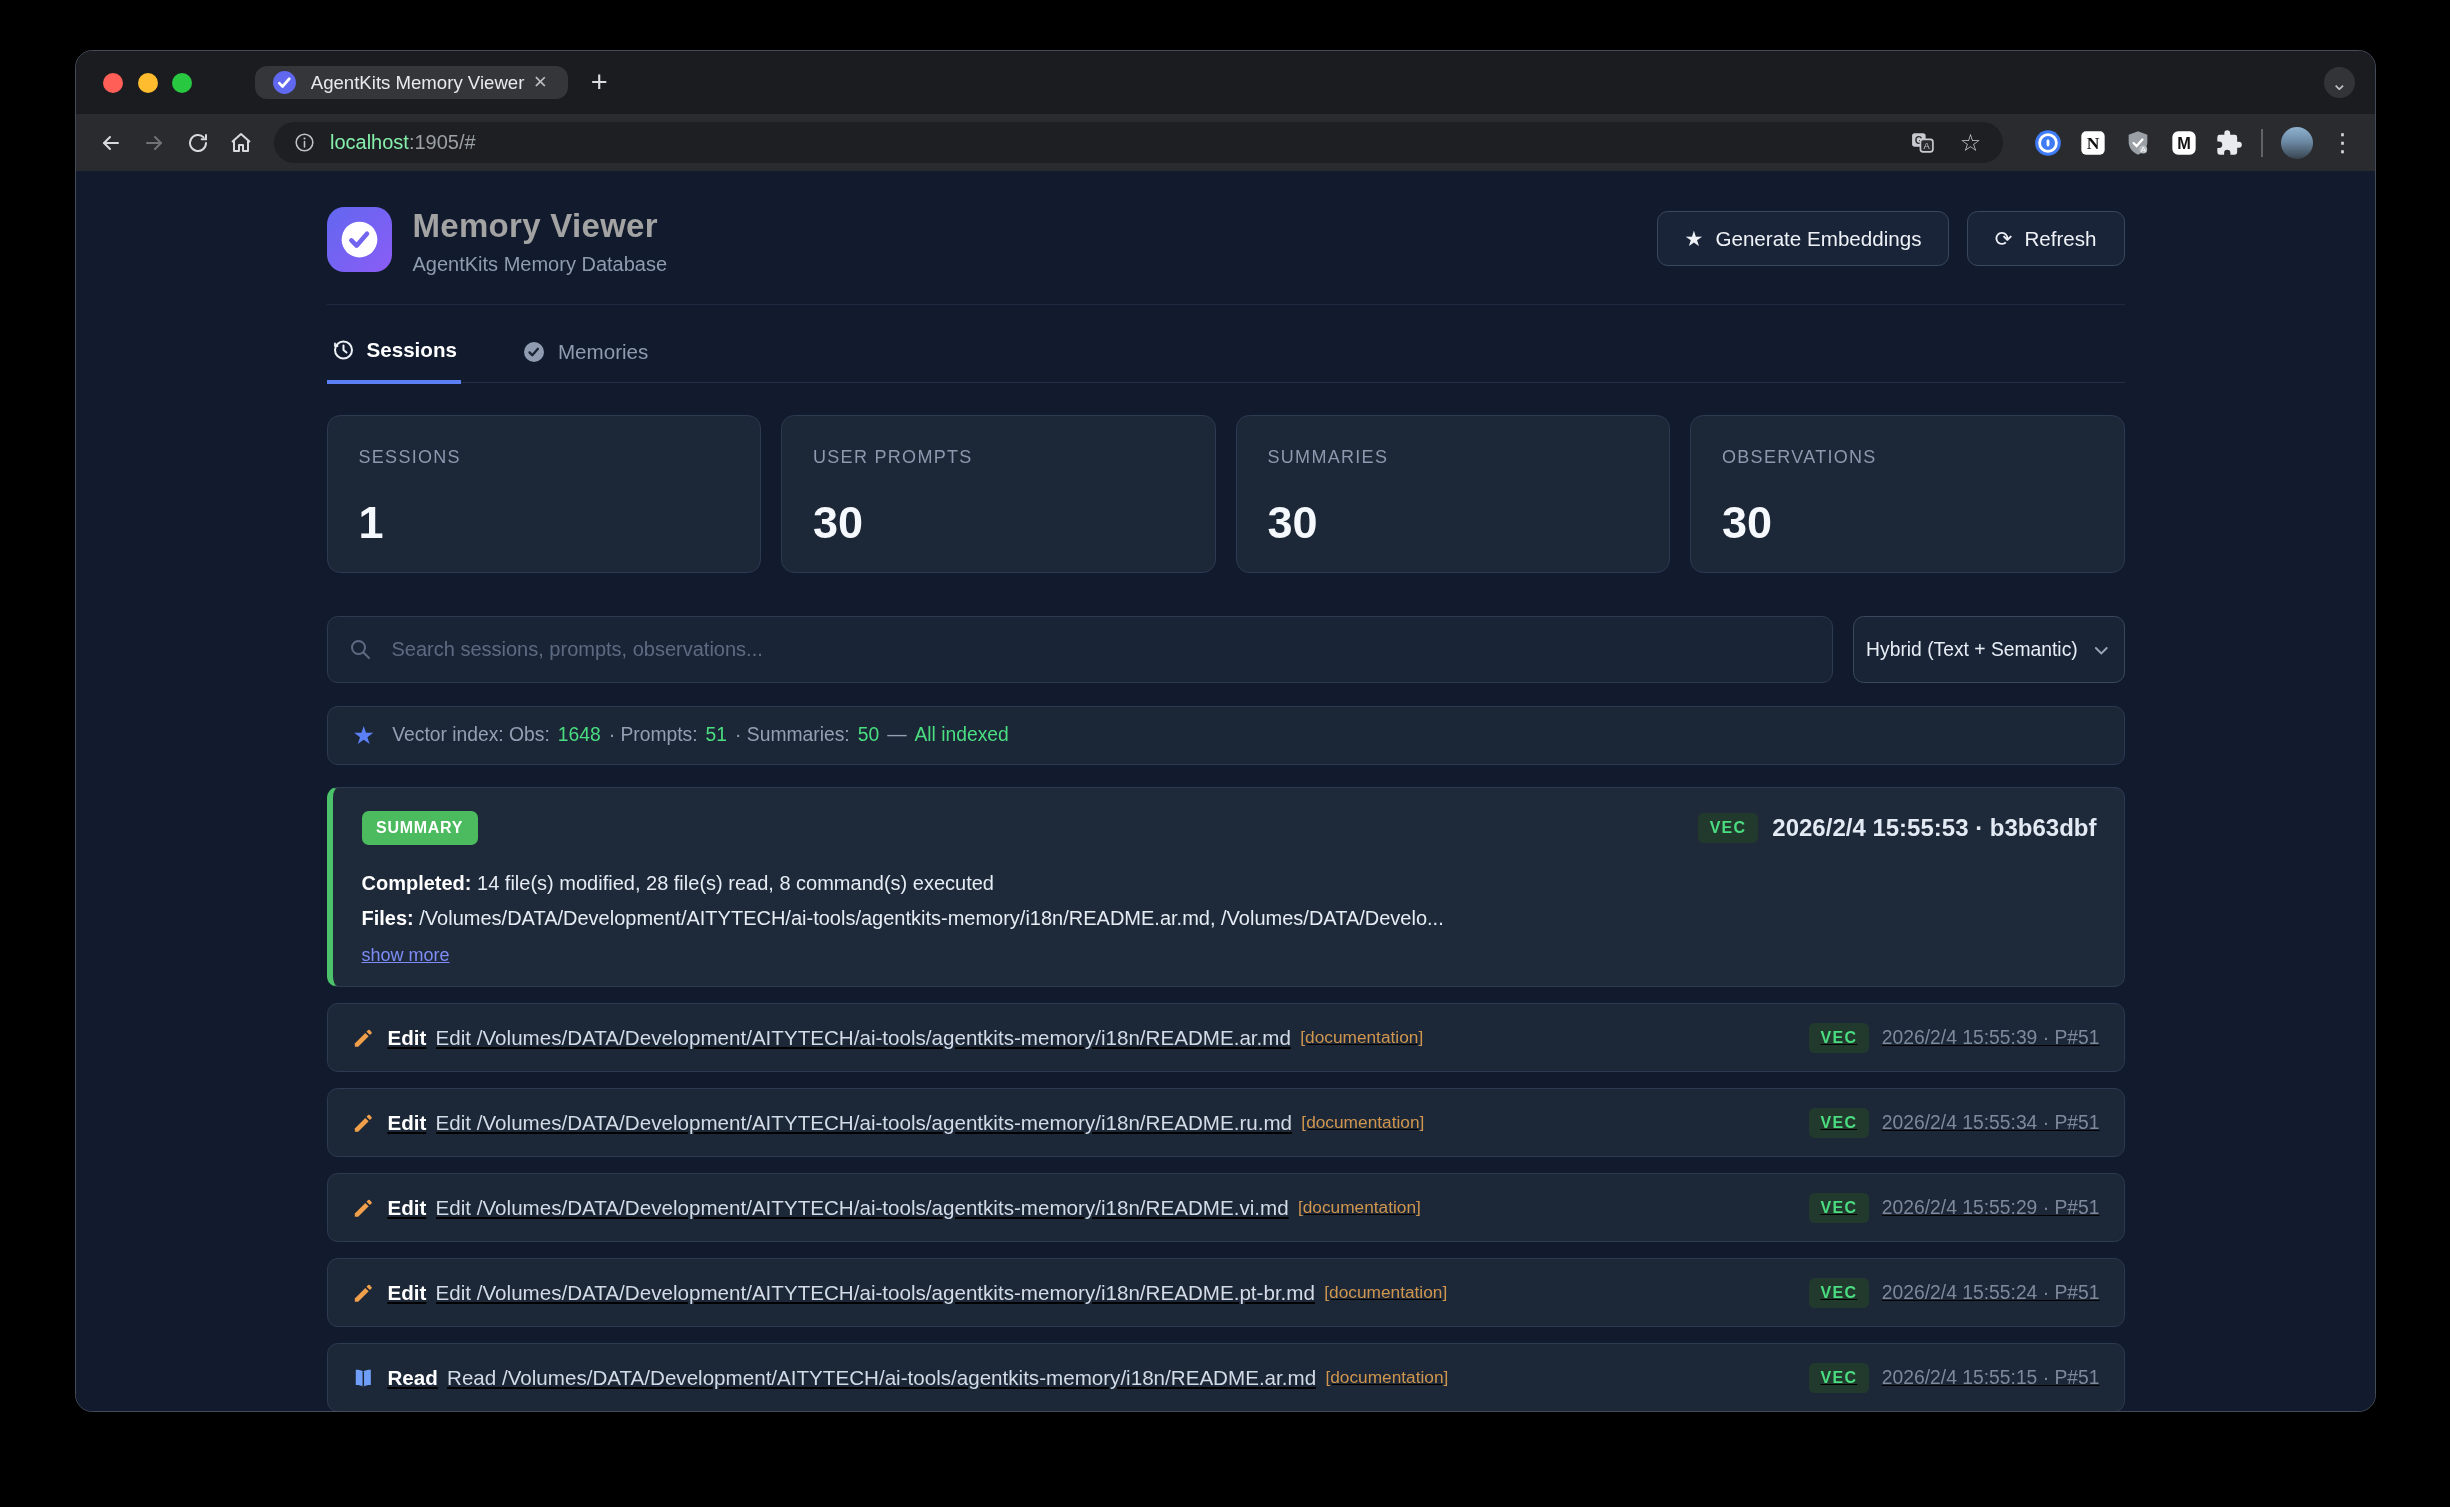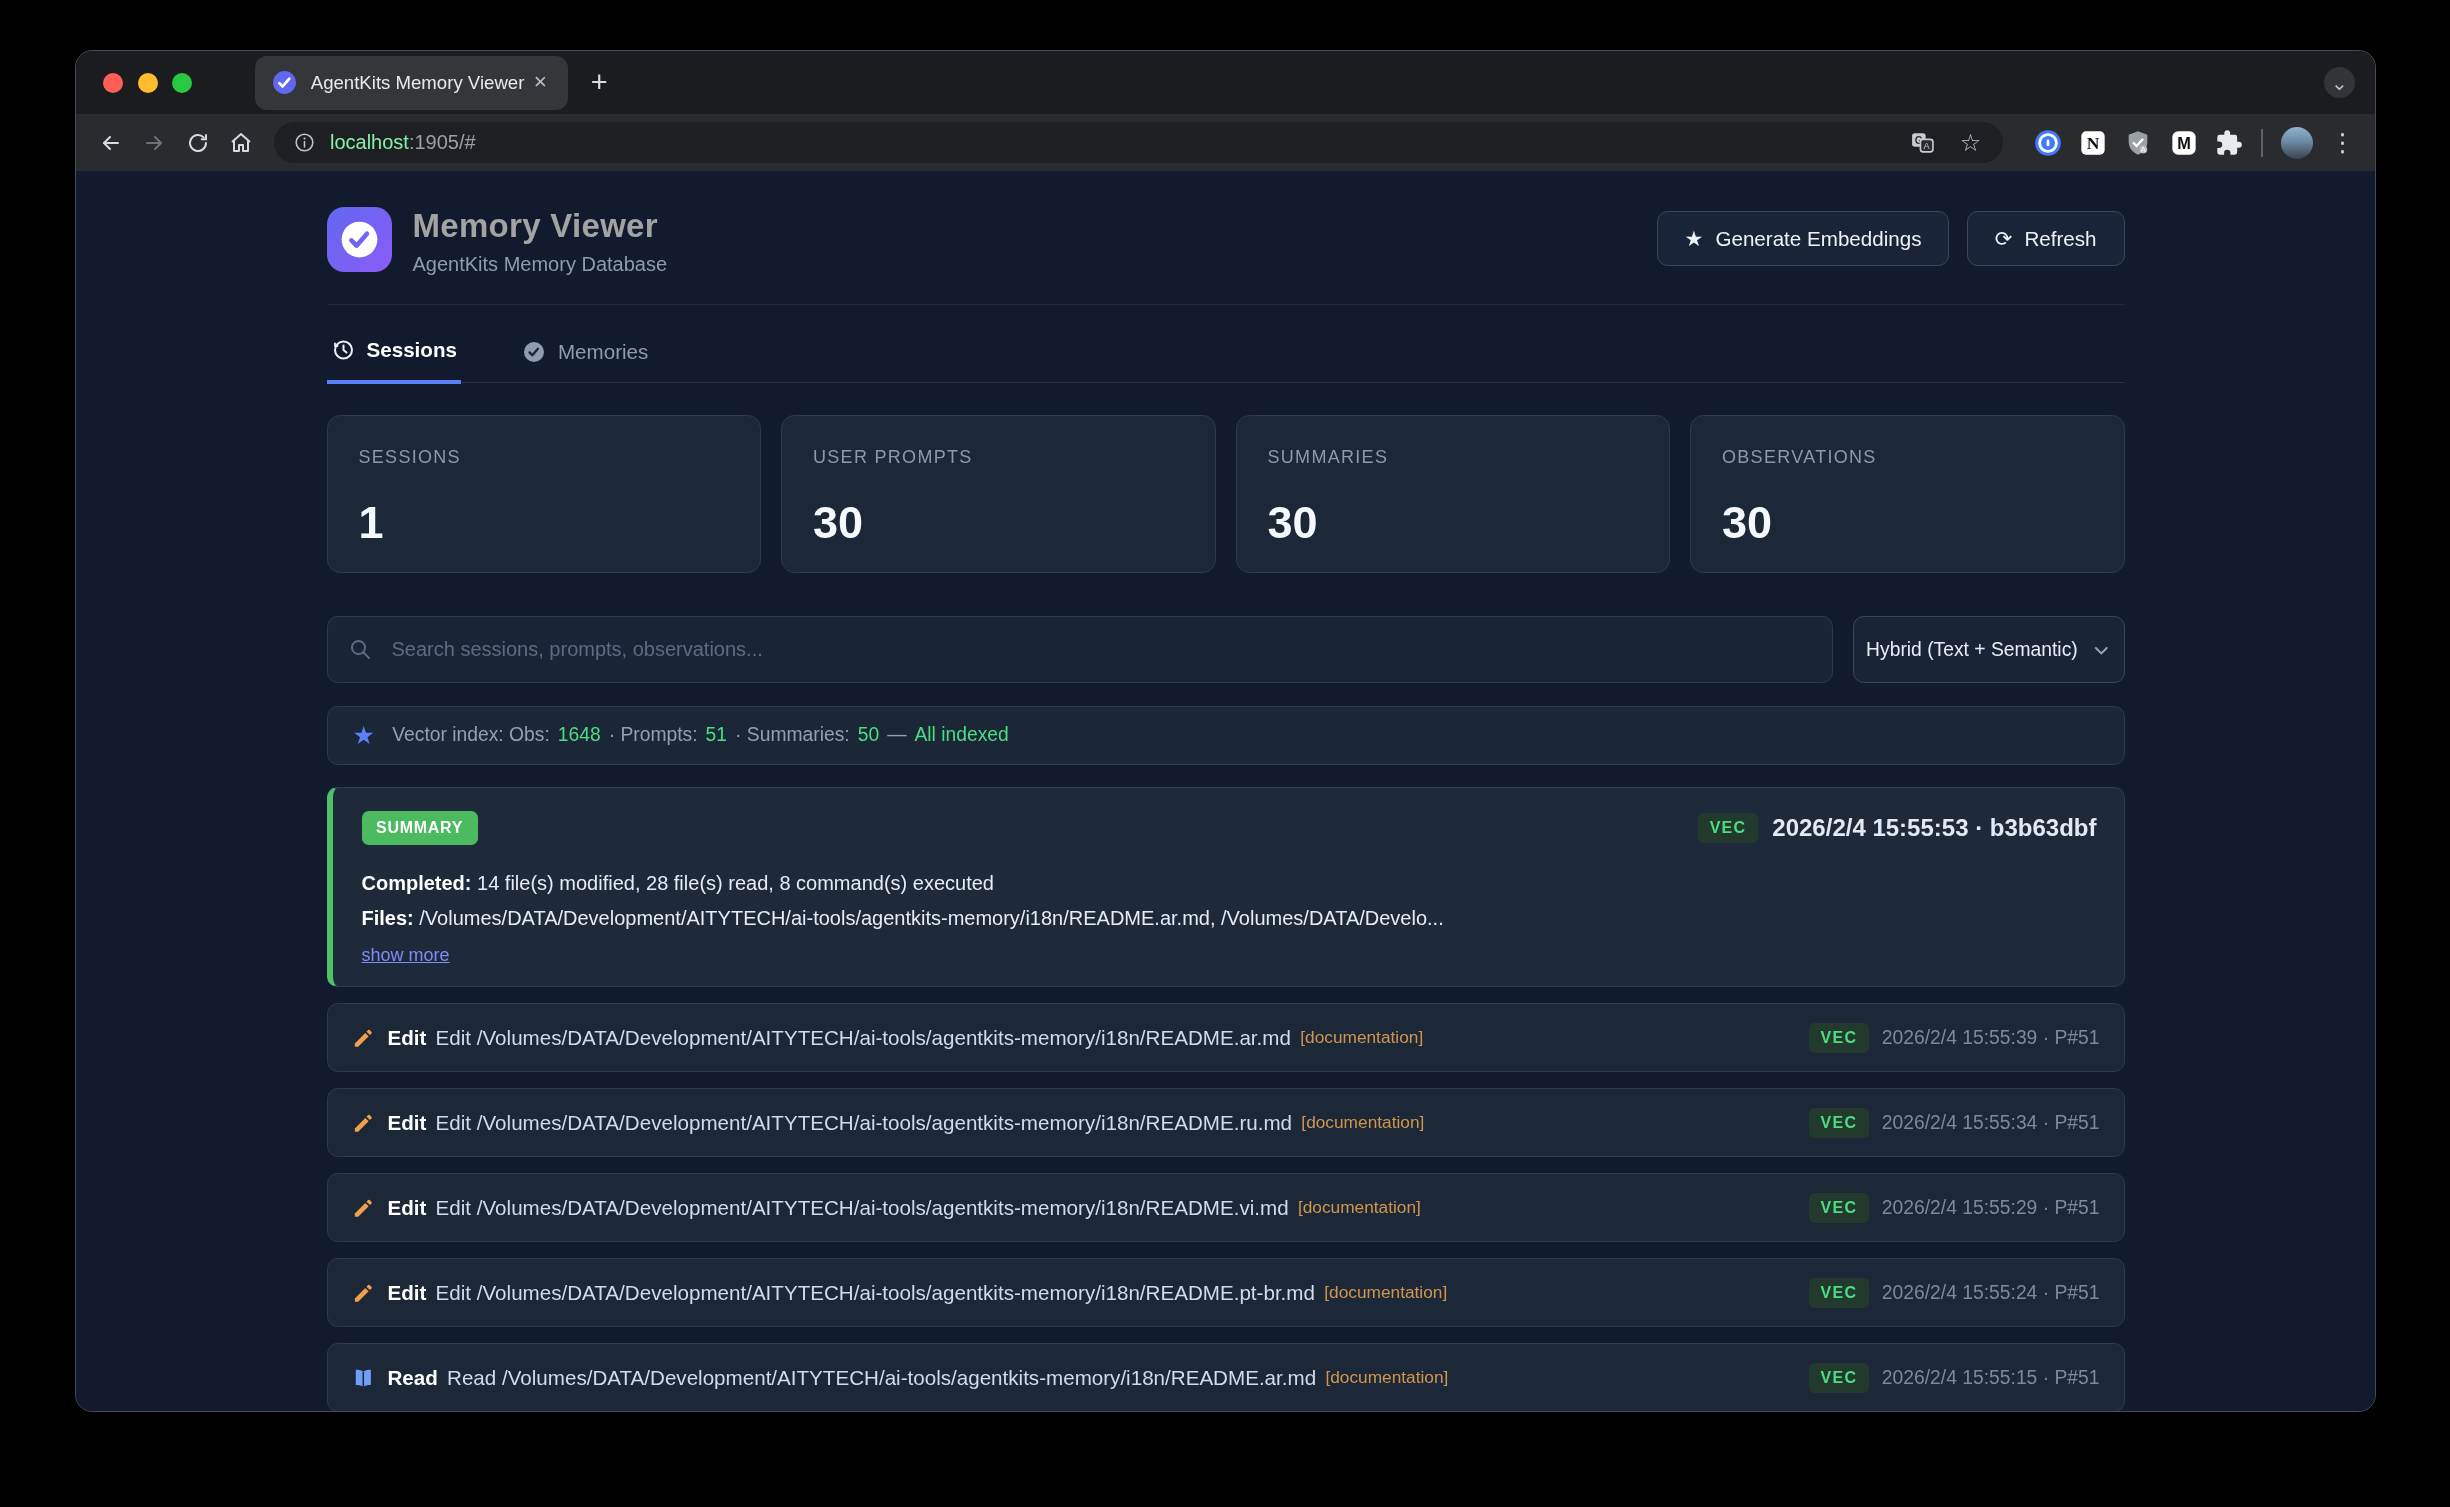--- a/index.html
+++ b/index.html
@@ -9,21 +9,21 @@
   
   .window { position:absolute; left:75px; top:50px; width:2301px; height:1362px;
             border-radius:17.3px; overflow:hidden; background:#121b2d;
             border:1.3px solid #454b57; display:flex; flex-direction:column; }
 
   
   .tabbar { height:63px; background:#1b1c1f; display:flex; align-items:center; flex:none; }
   .lights { display:flex; gap:14.6px; padding:0 0 0 27px; align-items:center; }
   .light { width:20px; height:20px; border-radius:50%; }
   .light.red{background:#ff5f57;} .light.yellow{background:#febc2e;} .light.green{background:#28c840;}
-  .tab { margin-left:63px; height:54px; width:313px; background:#35363a; border-radius:12px;
+  .tab { margin-left:63px; height:33px; width:313px; background:#35363a; border-radius:12px;
          display:flex; align-items:center; padding:0 17.3px; }
   .favicon { width:25px; height:25px; flex:none; }
   .tab-title { color:#e8eaed; font-size:18.6px; margin-left:13.3px; flex:1; white-space:nowrap;
                overflow:hidden; }
   .tab-close { color:#bdc1c6; font-size:22.6px; line-height:1; padding:0 4px; }
   .newtab { color:#dadce0; font-size:29px; font-weight:300; margin-left:22.6px; line-height:1; }
   .tab-chevron { margin-left:auto; margin-right:20px; width:31px; height:31px; border-radius:50%;
                  background:#333438; color:#bdc1c6; font-size:20px; display:flex;
                  align-items:center; justify-content:center; }
 
@@ -107,21 +107,21 @@
                    letter-spacing:0.7px; padding:8px 14.6px; border-radius:6.7px; }
   .vec-badge { background:#22392e; color:#4ade80; font-size:16px; font-weight:bold;
                letter-spacing:1.3px; padding:6px 11.3px; border-radius:5.3px; }
   .summary-ts { color:#e3eaf3; font-size:24px; font-weight:700; margin-left:14.6px; }
   .summary-body { margin-top:21px; font-size:20px; line-height:35px; color:#e6ecf4; }
   .summary-body b { color:#ffffff; }
   .show-more { display:inline-block; margin-top:9.3px; font-size:18px; color:#7e8df6;
                text-decoration:underline; }
 
   .obs-row { margin-top:16px; height:69px; background:#1c2737; border:1.3px solid #2c3a52;
-             border-radius:10.7px; display:flex; align-items:center; padding:0 24px; }
+             border-radius:10.7px; display:flex; align-items:center; padding:0 24px;text-decoration:underline; }
   .obs-row:first-of-type { margin-top:24px; }
   .obs-icon { width:22.6px; height:22.6px; flex:none; margin-right:13.3px; }
   .obs-action { color:#ffffff; font-size:20.6px; font-weight:bold; margin-right:9.3px; flex:none; }
   .obs-detail { color:#d3dbe6; font-size:20.6px; white-space:nowrap; overflow:hidden;
                 text-overflow:ellipsis; }
   .obs-tag { color:#d1964e; font-size:17.3px; margin-left:9.3px; flex:none; }
   .obs-spacer { flex:1; min-width:13.3px; }
   .obs-meta { color:#7e8a9c; font-size:19.3px; margin-left:13.3px; flex:none; }
 </style>
 </head>

